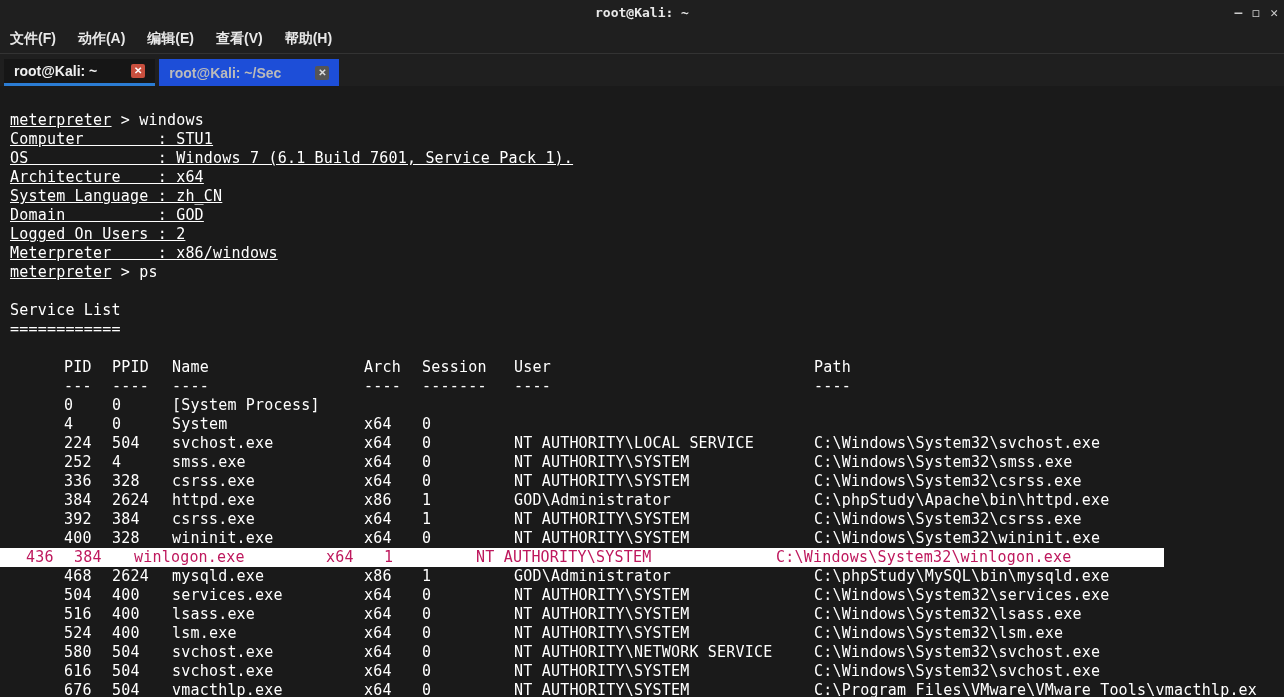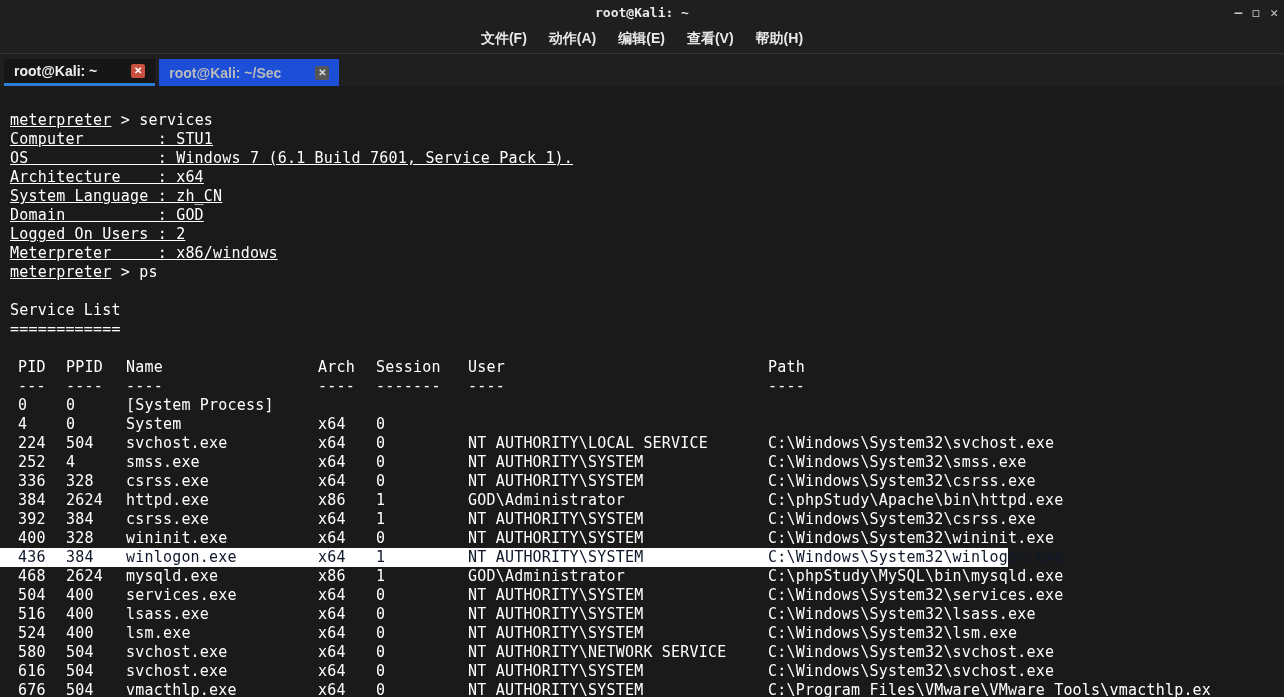--- a/index.html
+++ b/index.html
@@ -37,21 +37,20 @@
     height: 30px;
     display: flex;
     align-items: center;
     padding: 0 10px;
     gap: 22px;
     font-family: sans-serif;
     font-size: 14px;
     font-weight: bold;
     color: #e8e8e8;
     border-bottom: 1px solid #333;
-    justify-content: center;
   }
   .menubar span { cursor: pointer; }
   .tabbar {
     background: #1f1f1f;
     height: 32px;
     display: flex;
     align-items: flex-end;
     padding: 0 4px;
   }
   .tab {
@@ -90,28 +89,28 @@
   .terminal {
     padding: 6px 10px;
     line-height: 19px;
     white-space: pre;
     font-size: 15px;
     letter-spacing: 0.2px;
   }
   .prompt-host { text-decoration: underline; }
   .sysinfo-row { display: block; text-decoration: underline; }
   .ps-table { margin-top: 0; }
-  .ps-row { display: block; }
+  .ps-row { display: block; margin-left: 46px; }
   .ps-row.highlighted {
     background: #ffffff;
-    color: #0f172a;
+    color: #be185d;
     display: block;
     margin-left: -10px;
-    padding-left: 10px;
-    width: 1008px;
+    padding-left: 18px;
+    width: 1164px;
   }
   .cell { display: inline-block; vertical-align: top; }
   .c-pid   { width: 56px;  padding-left: 8px; }
   .c-ppid  { width: 60px;  }
   .c-name  { width: 192px; }
   .c-arch  { width: 58px;  }
   .c-sess  { width: 92px;  }
   .c-user  { width: 300px; }
   .c-path  {  }
 </style>
@@ -140,20 +139,20 @@
     <span>root@Kali: ~</span>
     <span class="closebtn">✕</span>
   </div>
   <div class="tab">
     <span>root@Kali: ~/Sec</span>
     <span class="closebtn">✕</span>
   </div>
 </div>
 
 <div class="terminal">
-<span class="prompt-host">meterpreter</span><span> &gt; </span><span>services</span>
+<span class="prompt-host">meterpreter</span><span> &gt; </span><span>windows</span>
 <div id="sysinfo-block"><span class="sysinfo-row">Computer        : STU1</span><span class="sysinfo-row">OS              : Windows 7 (6.1 Build 7601, Service Pack 1).</span><span class="sysinfo-row">Architecture    : x64</span><span class="sysinfo-row">System Language : zh_CN</span><span class="sysinfo-row">Domain          : GOD</span><span class="sysinfo-row">Logged On Users : 2</span><span class="sysinfo-row">Meterpreter     : x86/windows</span></div><span class="prompt-host">meterpreter</span><span> &gt; </span><span>ps</span>
 
 <span>Service List</span>
 <span>============</span>
 
 <div class="ps-table"><span class="ps-row"><span class="cell c-pid">PID</span><span class="cell c-ppid">PPID</span><span class="cell c-name">Name</span><span class="cell c-arch">Arch</span><span class="cell c-sess">Session</span><span class="cell c-user">User</span><span class="cell c-path">Path</span></span><span class="ps-row"><span class="cell c-pid">---</span><span class="cell c-ppid">----</span><span class="cell c-name">----</span><span class="cell c-arch">----</span><span class="cell c-sess">-------</span><span class="cell c-user">----</span><span class="cell c-path">----</span></span><div id="ps-rows"><span class="ps-row"><span class="cell c-pid">0</span><span class="cell c-ppid">0</span><span class="cell c-name">[System Process]</span><span class="cell c-arch"></span><span class="cell c-sess"></span><span class="cell c-user"></span><span class="cell c-path"></span></span><span class="ps-row"><span class="cell c-pid">4</span><span class="cell c-ppid">0</span><span class="cell c-name">System</span><span class="cell c-arch">x64</span><span class="cell c-sess">0</span><span class="cell c-user"></span><span class="cell c-path"></span></span><span class="ps-row"><span class="cell c-pid">224</span><span class="cell c-ppid">504</span><span class="cell c-name">svchost.exe</span><span class="cell c-arch">x64</span><span class="cell c-sess">0</span><span class="cell c-user">NT AUTHORITY\LOCAL SERVICE</span><span class="cell c-path">C:\Windows\System32\svchost.exe</span></span><span class="ps-row"><span class="cell c-pid">252</span><span class="cell c-ppid">4</span><span class="cell c-name">smss.exe</span><span class="cell c-arch">x64</span><span class="cell c-sess">0</span><span class="cell c-user">NT AUTHORITY\SYSTEM</span><span class="cell c-path">C:\Windows\System32\smss.exe</span></span><span class="ps-row"><span class="cell c-pid">336</span><span class="cell c-ppid">328</span><span class="cell c-name">csrss.exe</span><span class="cell c-arch">x64</span><span class="cell c-sess">0</span><span class="cell c-user">NT AUTHORITY\SYSTEM</span><span class="cell c-path">C:\Windows\System32\csrss.exe</span></span><span class="ps-row"><span class="cell c-pid">384</span><span class="cell c-ppid">2624</span><span class="cell c-name">httpd.exe</span><span class="cell c-arch">x86</span><span class="cell c-sess">1</span><span class="cell c-user">GOD\Administrator</span><span class="cell c-path">C:\phpStudy\Apache\bin\httpd.exe</span></span><span class="ps-row"><span class="cell c-pid">392</span><span class="cell c-ppid">384</span><span class="cell c-name">csrss.exe</span><span class="cell c-arch">x64</span><span class="cell c-sess">1</span><span class="cell c-user">NT AUTHORITY\SYSTEM</span><span class="cell c-path">C:\Windows\System32\csrss.exe</span></span><span class="ps-row"><span class="cell c-pid">400</span><span class="cell c-ppid">328</span><span class="cell c-name">wininit.exe</span><span class="cell c-arch">x64</span><span class="cell c-sess">0</span><span class="cell c-user">NT AUTHORITY\SYSTEM</span><span class="cell c-path">C:\Windows\System32\wininit.exe</span></span><span class="ps-row highlighted"><span class="cell c-pid">436</span><span class="cell c-ppid">384</span><span class="cell c-name">winlogon.exe</span><span class="cell c-arch">x64</span><span class="cell c-sess">1</span><span class="cell c-user">NT AUTHORITY\SYSTEM</span><span class="cell c-path">C:\Windows\System32\winlogon.exe</span></span><span class="ps-row"><span class="cell c-pid">468</span><span class="cell c-ppid">2624</span><span class="cell c-name">mysqld.exe</span><span class="cell c-arch">x86</span><span class="cell c-sess">1</span><span class="cell c-user">GOD\Administrator</span><span class="cell c-path">C:\phpStudy\MySQL\bin\mysqld.exe</span></span><span class="ps-row"><span class="cell c-pid">504</span><span class="cell c-ppid">400</span><span class="cell c-name">services.exe</span><span class="cell c-arch">x64</span><span class="cell c-sess">0</span><span class="cell c-user">NT AUTHORITY\SYSTEM</span><span class="cell c-path">C:\Windows\System32\services.exe</span></span><span class="ps-row"><span class="cell c-pid">516</span><span class="cell c-ppid">400</span><span class="cell c-name">lsass.exe</span><span class="cell c-arch">x64</span><span class="cell c-sess">0</span><span class="cell c-user">NT AUTHORITY\SYSTEM</span><span class="cell c-path">C:\Windows\System32\lsass.exe</span></span><span class="ps-row"><span class="cell c-pid">524</span><span class="cell c-ppid">400</span><span class="cell c-name">lsm.exe</span><span class="cell c-arch">x64</span><span class="cell c-sess">0</span><span class="cell c-user">NT AUTHORITY\SYSTEM</span><span class="cell c-path">C:\Windows\System32\lsm.exe</span></span><span class="ps-row"><span class="cell c-pid">580</span><span class="cell c-ppid">504</span><span class="cell c-name">svchost.exe</span><span class="cell c-arch">x64</span><span class="cell c-sess">0</span><span class="cell c-user">NT AUTHORITY\NETWORK SERVICE</span><span class="cell c-path">C:\Windows\System32\svchost.exe</span></span><span class="ps-row"><span class="cell c-pid">616</span><span class="cell c-ppid">504</span><span class="cell c-name">svchost.exe</span><span class="cell c-arch">x64</span><span class="cell c-sess">0</span><span class="cell c-user">NT AUTHORITY\SYSTEM</span><span class="cell c-path">C:\Windows\System32\svchost.exe</span></span><span class="ps-row"><span class="cell c-pid">676</span><span class="cell c-ppid">504</span><span class="cell c-name">vmacthlp.exe</span><span class="cell c-arch">x64</span><span class="cell c-sess">0</span><span class="cell c-user">NT AUTHORITY\SYSTEM</span><span class="cell c-path">C:\Program Files\VMware\VMware Tools\vmacthlp.ex</span></span></div></div>
 </div>
 
 </body></html>

